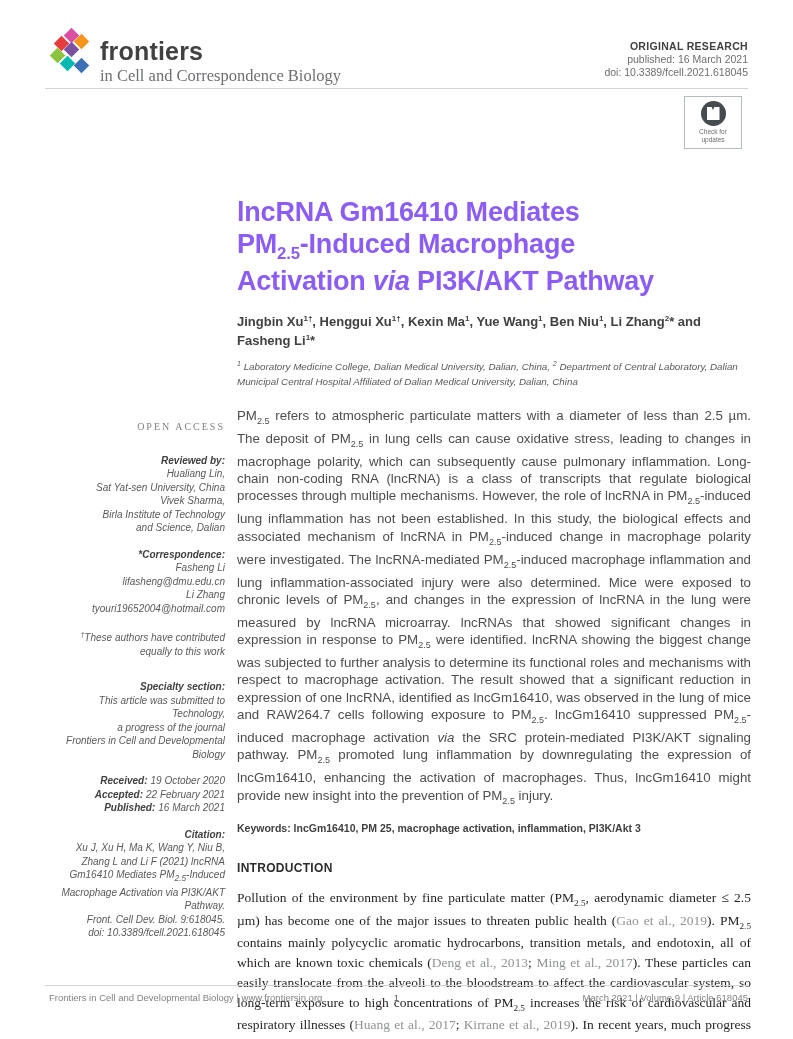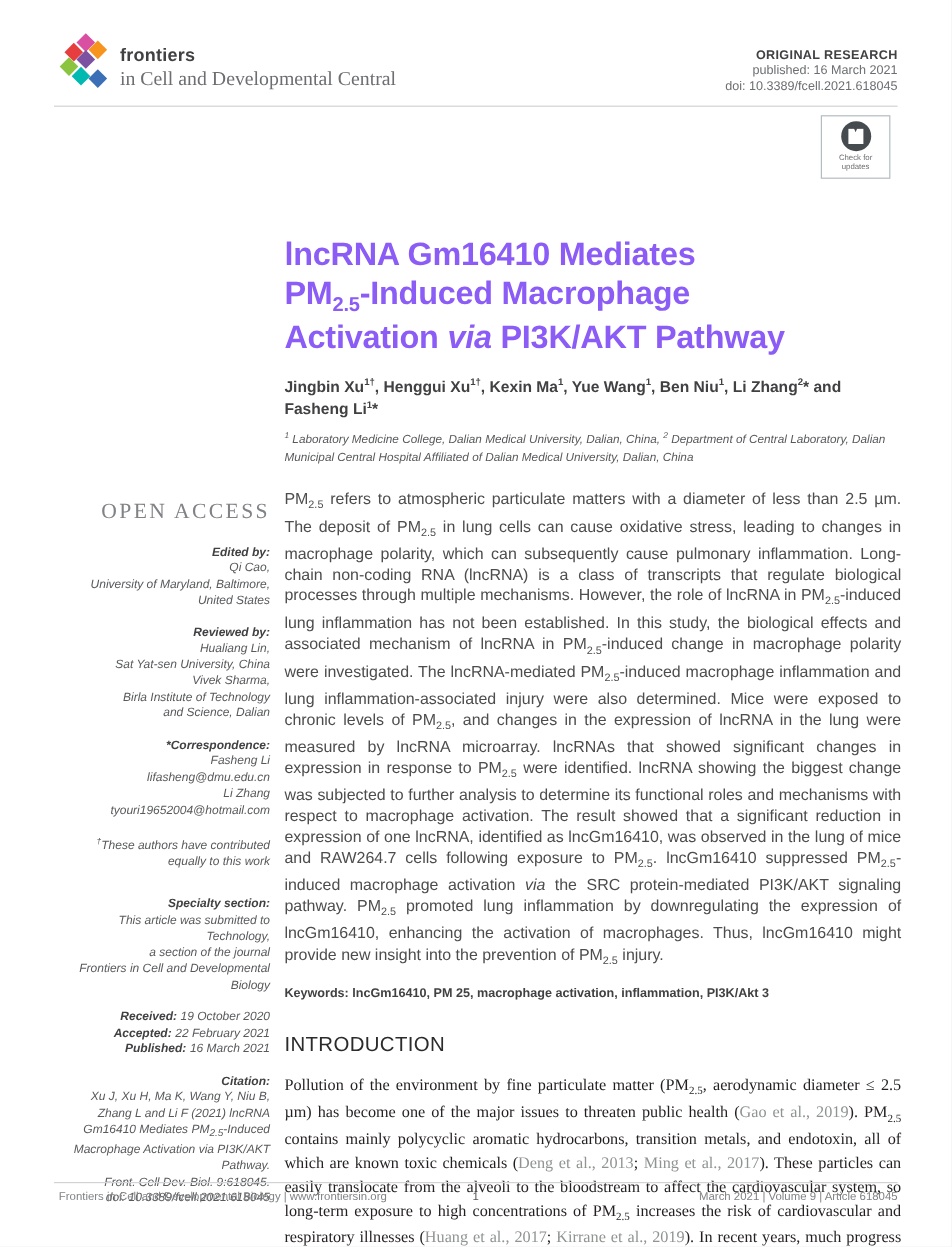--- a/index.html
+++ b/index.html
@@ -5,54 +5,54 @@
   * { margin:0; padding:0; box-sizing:border-box; }
   body { background:#e8e8e8; font-family:"Liberation Sans", sans-serif; }
   .page {
     position:relative; width:793px; height:1039px; margin:0 auto;
     background:#ffffff; overflow:hidden;
   }
   
   .hdr-logo { position:absolute; left:52px; top:30px; display:flex; align-items:flex-start; }
   .logo-icon { width:42px; height:48px; position:relative; flex:0 0 auto; }
   .logo-text { margin-left:6px; }
-  .logo-title { font-size:15px; font-weight:bold; color:#414042; letter-spacing:.2px; line-height:1; margin-top:9px;}
+  .logo-title { font-size:25px; font-weight:bold; color:#414042; letter-spacing:.2px; line-height:1; margin-top:9px;}
   .logo-subtitle { font-size:16.5px; color:#6d6e71; line-height:1.25; margin-top:2px; font-family:"Liberation Serif", serif; }
   .hdr-meta { position:absolute; right:45px; top:40px; text-align:right; color:#58595b;margin-left:28px; }
   .hdr-type { font-size:10.5px; font-weight:bold; color:#414042; letter-spacing:.3px; }
   .hdr-pub, .hdr-doi { font-size:10.5px; color:#6d6e71; margin-top:1px; }
   .hdr-rule { position:absolute; left:45px; right:45px; top:88px; height:1px; background:#d1d3d4; }
   
   .badge { position:absolute; left:684px; top:96px; width:58px; height:53px;
     border:1px solid #b4bcc0; background:#fff; text-align:center; padding-top:4px; cursor:pointer; }
   .badge-circle { width:25px; height:25px; border-radius:50%; background:#454b4e; margin:0 auto; position:relative; }
   .badge-glyph { position:absolute; left:6px; top:6px; width:13px; height:13px; background:#fff;
     clip-path:polygon(0 0, 40% 0, 50% 25%, 60% 0, 100% 0, 100% 100%, 0 100%); }
   .badge-label { font-size:6.5px; color:#6d6e71; line-height:1.25; margin-top:2px; }
   
   .sidebar { position:absolute; left:45px; top:420px; width:180px; text-align:right;
     font-style:italic; font-size:10px; color:#58595b; line-height:13.5px; }
-  .open-access { font-style:normal; font-family:"Liberation Serif", serif; font-size:18px;
+  .open-access { font-style:normal; font-family:"Liberation Serif", serif; font-size:10px;
     letter-spacing:2px; color:#808285; margin-bottom:20px; }
   .side-group { margin-bottom:13px; }
   .side-label { font-weight:bold; color:#414042; }
   .side-line b { font-weight:bold; color:#414042; margin-right:3px; }
   .side-line sup { font-size:7px; }
   
   .content { position:absolute; left:237px; top:196px; width:514px; }
   .title { font-size:27px; font-weight:bold; color:#8b5cf6; line-height:1.2; letter-spacing:-.2px; }
   .title sub { font-size:62%; }
   .authors { margin-top:16px; font-size:13px; font-weight:bold; color:#414042; line-height:1.4; }
   .authors sup { font-size:8px; }
   .affil { margin-top:9px; font-size:9.8px; font-style:italic; color:#58595b; line-height:1.45; }
   .affil sup { font-size:7px; }
   .abstract { margin-top:18px; font-size:13.3px; color:#4d4d4d; line-height:17.3px; text-align:justify; }
   .abstract sub { font-size:68%; }
   .keywords { margin-top:13px; font-size:10.5px; font-weight:bold; color:#414042; }
-  .intro-head { margin-top:27px; font-size:17px; font-weight:normal; color:#2b2b2b; letter-spacing:.3px; }
+  .intro-head { margin-top:27px; font-size:12px; font-weight:bold; color:#2b2b2b; letter-spacing:.3px; }
   .intro-body { margin-top:13px; font-family:"Liberation Serif", serif; font-size:13.5px;
     color:#231f20; line-height:1.48; text-align:justify; }
   .intro-body sub { font-size:68%; }
   .cite { color:#8f9491; }
   
   .ftr-rule { position:absolute; left:45px; right:45px; top:985px; height:1px; background:#d1d3d4; }
   .ftr { position:absolute; left:45px; right:45px; top:992px; font-size:9.5px; color:#808285; }
   .ftr-left { position:absolute; left:4px; }
   .ftr-page { position:absolute; left:0; right:0; text-align:center; color:#58595b; }
   .ftr-right { position:absolute; right:0; }
@@ -69,21 +69,21 @@
       <span class="cube" style="left:14px; top:0;  background:#d94fa1;"></span>
       <span class="cube" style="left:24px; top:6px; background:#f7941e;"></span>
       <span class="cube" style="left:4px;  top:8px; background:#e63e3e;"></span>
       <span class="cube" style="left:14px; top:14px;background:#7c51a1;"></span>
       <span class="cube" style="left:0;   top:20px;background:#8bc53f;"></span>
       <span class="cube" style="left:10px; top:28px;background:#00b9b0;"></span>
       <span class="cube" style="left:24px; top:30px;background:#3b6fb6;"></span>
     </div>
     <div class="logo-text">
       <div class="logo-title">frontiers</div>
-      <div class="logo-subtitle">in Cell and Developmental Central</div>
+      <div class="logo-subtitle">in Cell and Correspondence Biology</div>
     </div>
   </div>
 
   <div class="hdr-meta">
     <div class="hdr-type">ORIGINAL RESEARCH</div>
     <div class="hdr-pub">published: 16 March 2021</div>
     <div class="hdr-doi">doi: 10.3389/fcell.2021.618045</div>
   </div>
 
   <div class="hdr-rule"></div>
@@ -94,26 +94,20 @@
     </div>
     <div class="badge-label">
       <div>Check for</div>
       <div>updates</div>
     </div>
   </div>
 
   <aside class="sidebar">
     <div class="open-access">OPEN ACCESS</div>
 
-    <div class="side-group">
-      <div class="side-label">Edited by:</div>
-      <div class="side-line">Qi Cao,</div>
-      <div class="side-line">University of Maryland, Baltimore,</div>
-      <div class="side-line">United States</div>
-    </div>
 
     <div class="side-group">
       <div class="side-label">Reviewed by:</div>
       <div class="side-line">Hualiang Lin,</div>
       <div class="side-line">Sat Yat-sen University, China</div>
       <div class="side-line">Vivek Sharma,</div>
       <div class="side-line">Birla Institute of Technology</div>
       <div class="side-line">and Science, Dalian</div>
     </div>
 
@@ -127,21 +121,21 @@
 
     <div class="side-group">
       <div class="side-line"><sup>†</sup>These authors have contributed</div>
       <div class="side-line">equally to this work</div>
     </div>
 
     <div class="side-group" style="margin-top:22px;">
       <div class="side-label">Specialty section:</div>
       <div class="side-line">This article was submitted to</div>
       <div class="side-line">Technology,</div>
-      <div class="side-line">a section of the journal</div>
+      <div class="side-line">a progress of the journal</div>
       <div class="side-line">Frontiers in Cell and Developmental</div>
       <div class="side-line">Biology</div>
     </div>
 
     <div class="side-group">
       <div class="side-line"><b>Received:</b><span>19 October 2020</span></div>
       <div class="side-line"><b>Accepted:</b><span>22 February 2021</span></div>
       <div class="side-line"><b>Published:</b><span>16 March 2021</span></div>
     </div>
 

